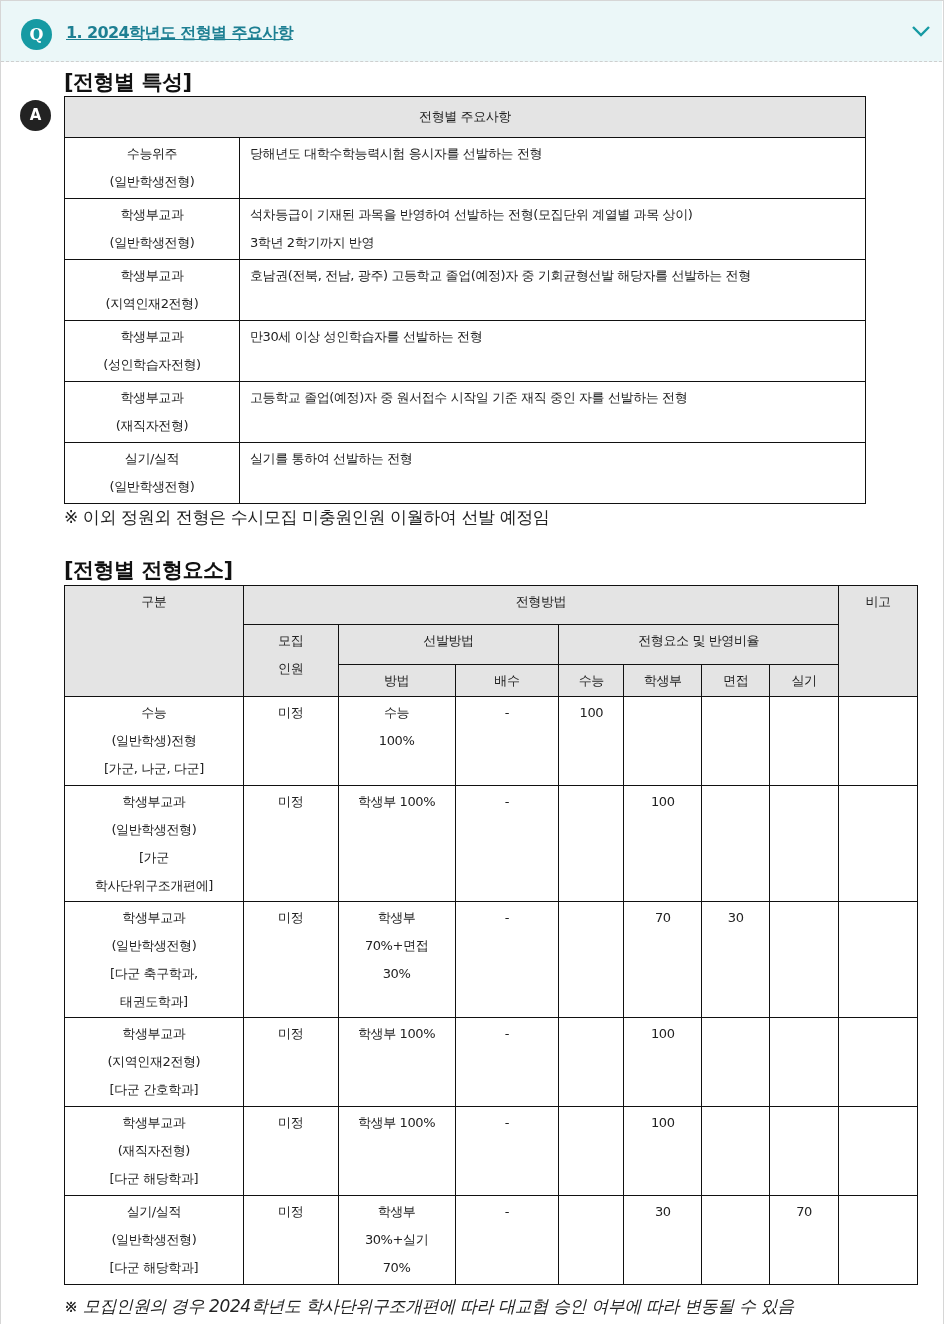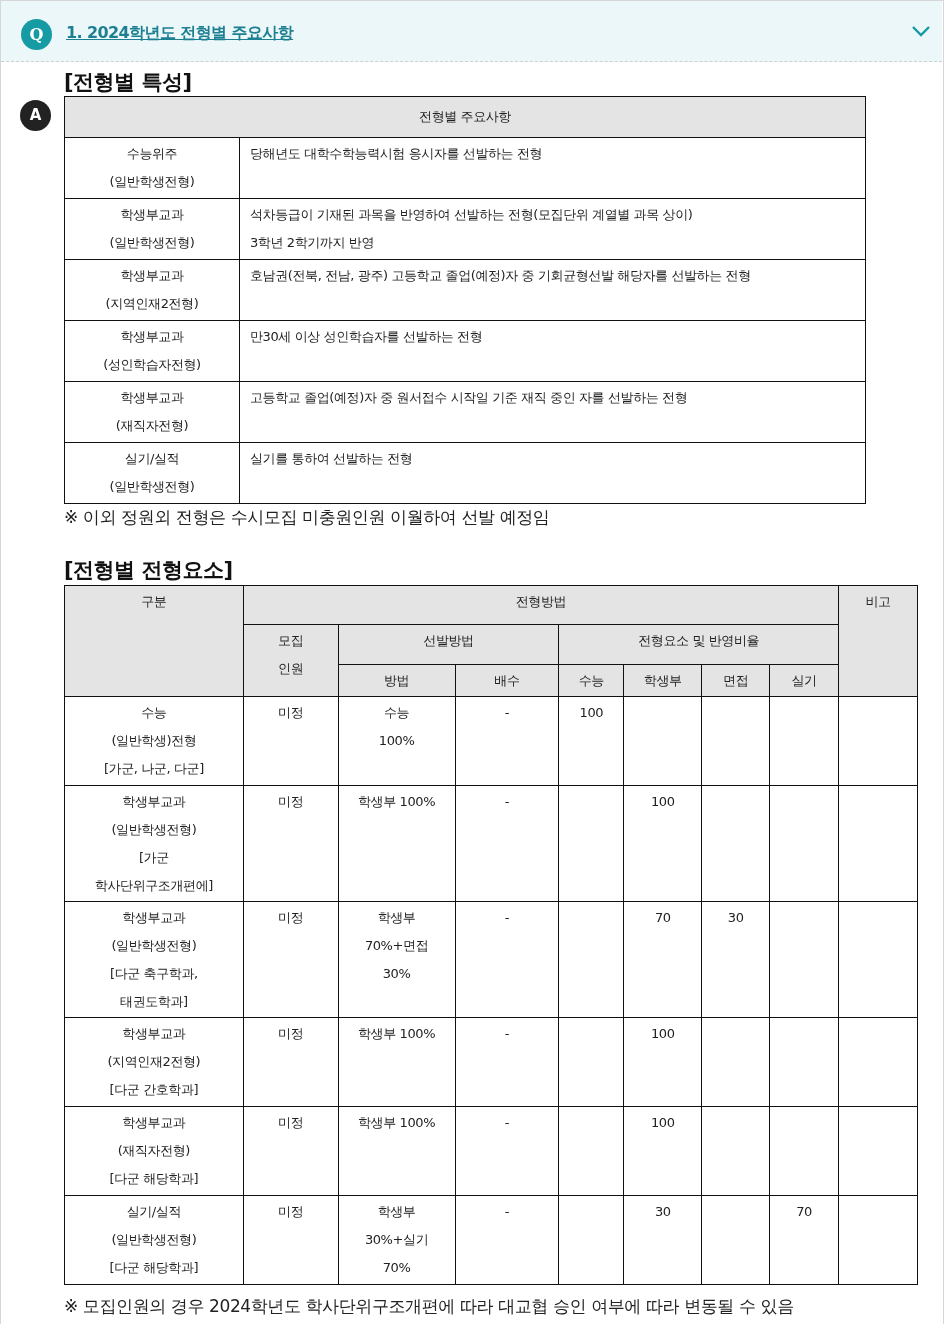--- a/index.html
+++ b/index.html
@@ -267,13 +267,13 @@
     <td>-</td>
     <td></td>
     <td>30</td>
     <td></td>
     <td>70</td>
     <td></td>
   </tr>
 </tbody>
   </table>
 
-<div class="note" style="top:1294px;">※ 모집인원의 경우 2024학년도 학사단위구조개편에 따라 대교협 승인 여부에 따라 변동될 수 있음</div>
+<div class="note" style="top:1294px;font-style:italic;">※ 모집인원의 경우 2024학년도 학사단위구조개편에 따라 대교협 승인 여부에 따라 변동될 수 있음</div>
 
 </body></html>

